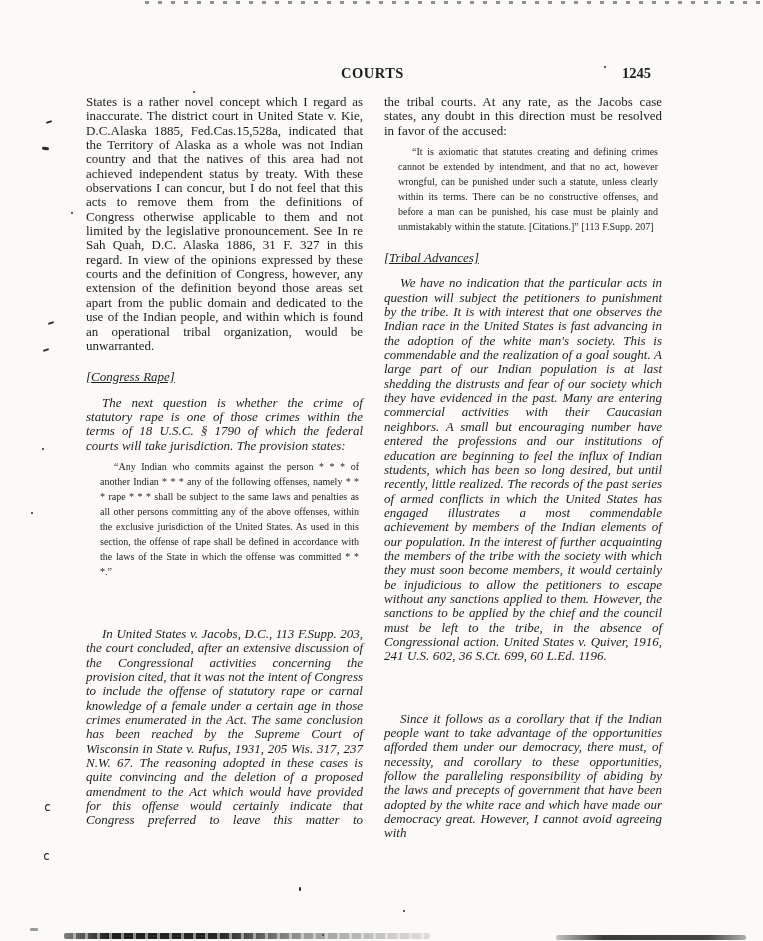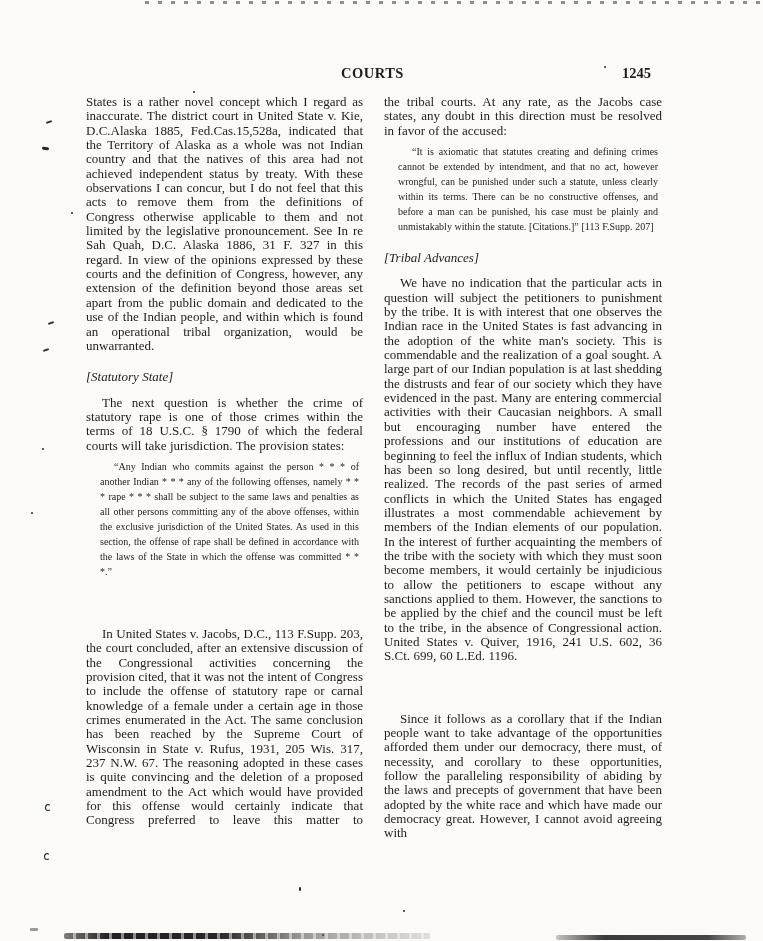--- a/index.html
+++ b/index.html
@@ -23,23 +23,23 @@
   .head-page{position:absolute;left:622px;top:0;}
 
   
   .col{
     position:absolute;top:95px;font-size:13px;line-height:14.35px;
     text-align:justify;hyphens:auto;-webkit-hyphens:auto;word-spacing:0.2px;
   }
   .col-left{left:86px;width:277px;}
   .col-right{left:384px;width:278px;}
   p{margin:0;}
-  .indent{text-indent:16px;}
+  .indent{text-indent:16px;font-style:italic;}
   .cont-end{text-align-last:justify;margin-top:48px;}
-  .heading{font-style:italic;text-align:left;margin:17px 0 11px 0;}
+  .heading{font-style:italic;text-align:left;margin:17px 0 11px 0;text-decoration:underline;}
   .quote{
     font-size:10px;line-height:15px;
     padding-left:14px;padding-right:4px;text-indent:14px;
     margin:6px 0 6px 0;
   }
 
   
   .speck{position:absolute;background:#2a2a2a;}
   .sp-curl{width:6px;height:2px;border-radius:2px;transform:rotate(-18deg);}
   .sp-dot{width:2px;height:2px;border-radius:50%;}
@@ -86,21 +86,21 @@
 
   <div class="dotted-top"></div>
 
   <div class="running-header">
     <span class="head-title">COURTS</span>
     <span class="head-page">1245</span>
   </div>
 
   <div class="col col-left">
     <p>States is a rather novel concept which I regard as inaccurate. The district court in United State v. Kie, D.C.Alaska 1885, Fed.Cas.15,528a, indicated that the Territory of Alaska as a whole was not Indian country and that the natives of this area had not achieved independent status by treaty. With these observations I can concur, but I do not feel that this acts to remove them from the definitions of Congress otherwise applicable to them and not limited by the legislative pronouncement. See In re Sah Quah, D.C. Alaska 1886, 31 F. 327 in this regard. In view of the opinions expressed by these courts and the definition of Congress, however, any extension of the definition beyond those areas set apart from the public domain and dedicated to the use of the Indian people, and within which is found an operational tribal organization, would be unwarranted.</p>
-    <p class="heading">[Statutory State]</p>
+    <p class="heading">[Congress Rape]</p>
     <p class="indent">The next question is whether the crime of statutory rape is one of those crimes within the terms of 18 U.S.C. § 1790 of which the federal courts will take jurisdiction. The provision states:</p>
     <p class="quote">“Any Indian who commits against the person * * * of another Indian * * * any of the following offenses, namely * * * rape * * * shall be subject to the same laws and penalties as all other persons committing any of the above offenses, within the exclusive jurisdiction of the United States. As used in this section, the offense of rape shall be defined in accordance with the laws of the State in which the offense was committed * * *.”</p>
     <p class="indent cont-end">In United States v. Jacobs, D.C., 113 F.Supp. 203, the court concluded, after an extensive discussion of the Congressional activities concerning the provision cited, that it was not the intent of Congress to include the offense of statutory rape or carnal knowledge of a female under a certain age in those crimes enumerated in the Act. The same conclusion has been reached by the Supreme Court of Wisconsin in State v. Rufus, 1931, 205 Wis. 317, 237 N.W. 67. The reasoning adopted in these cases is quite convincing and the deletion of a proposed amendment to the Act which would have provided for this offense would certainly indicate that Congress preferred to leave this matter to</p>
   </div>
 
   <div class="col col-right">
     <p>the tribal courts. At any rate, as the Jacobs case states, any doubt in this direction must be resolved in favor of the accused:</p>
     <p class="quote">“It is axiomatic that statutes creating and defining crimes cannot be extended by intendment, and that no act, however wrongful, can be punished under such a statute, unless clearly within its terms. There can be no constructive offenses, and before a man can be punished, his case must be plainly and unmistakably within the statute. [Citations.]”  [113 F.Supp. 207]</p>
     <p class="heading">[Tribal Advances]</p>
     <p class="indent">We have no indication that the particular acts in question will subject the petitioners to punishment by the tribe. It is with interest that one observes the Indian race in the United States is fast advancing in the adoption of the white man's society. This is commendable and the realization of a goal sought. A large part of our Indian population is at last shedding the distrusts and fear of our society which they have evidenced in the past. Many are entering commercial activities with their Caucasian neighbors. A small but encouraging number have entered the professions and our institutions of education are beginning to feel the influx of Indian students, which has been so long desired, but until recently, little realized. The records of the past series of armed conflicts in which the United States has engaged illustrates a most commendable achievement by members of the Indian elements of our population. In the interest of further acquainting the members of the tribe with the society with which they must soon become members, it would certainly be injudicious to allow the petitioners to escape without any sanctions applied to them. However, the sanctions to be applied by the chief and the council must be left to the tribe, in the absence of Congressional action. United States v. Quiver, 1916, 241 U.S. 602, 36 S.Ct. 699, 60 L.Ed. 1196.</p>

